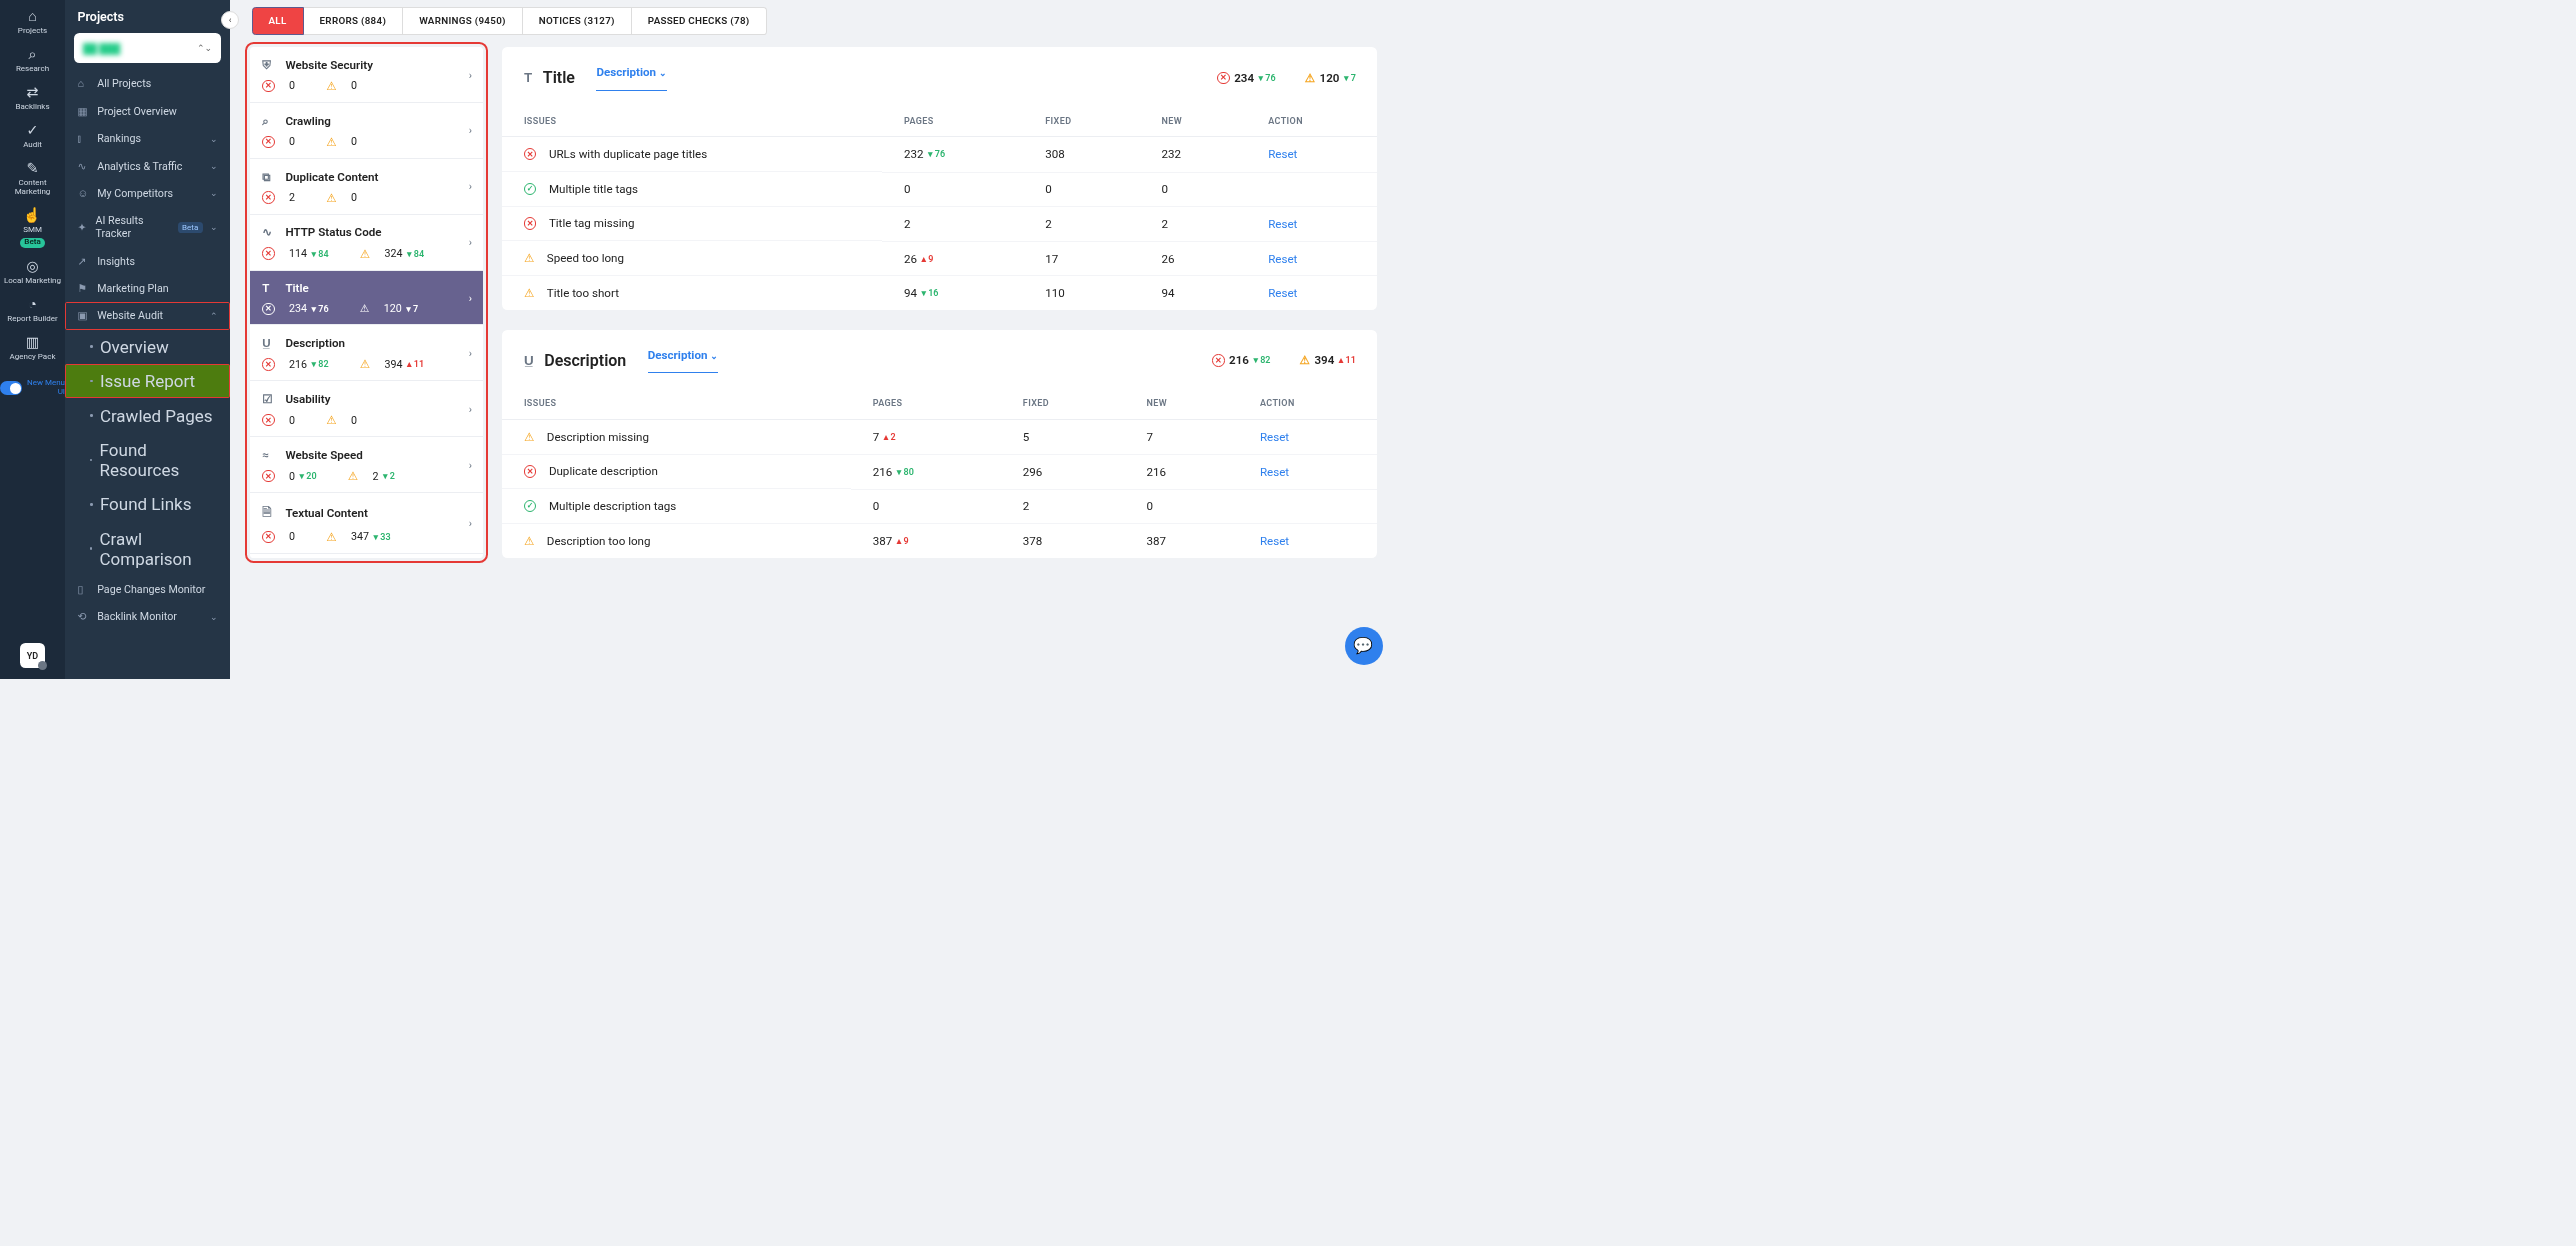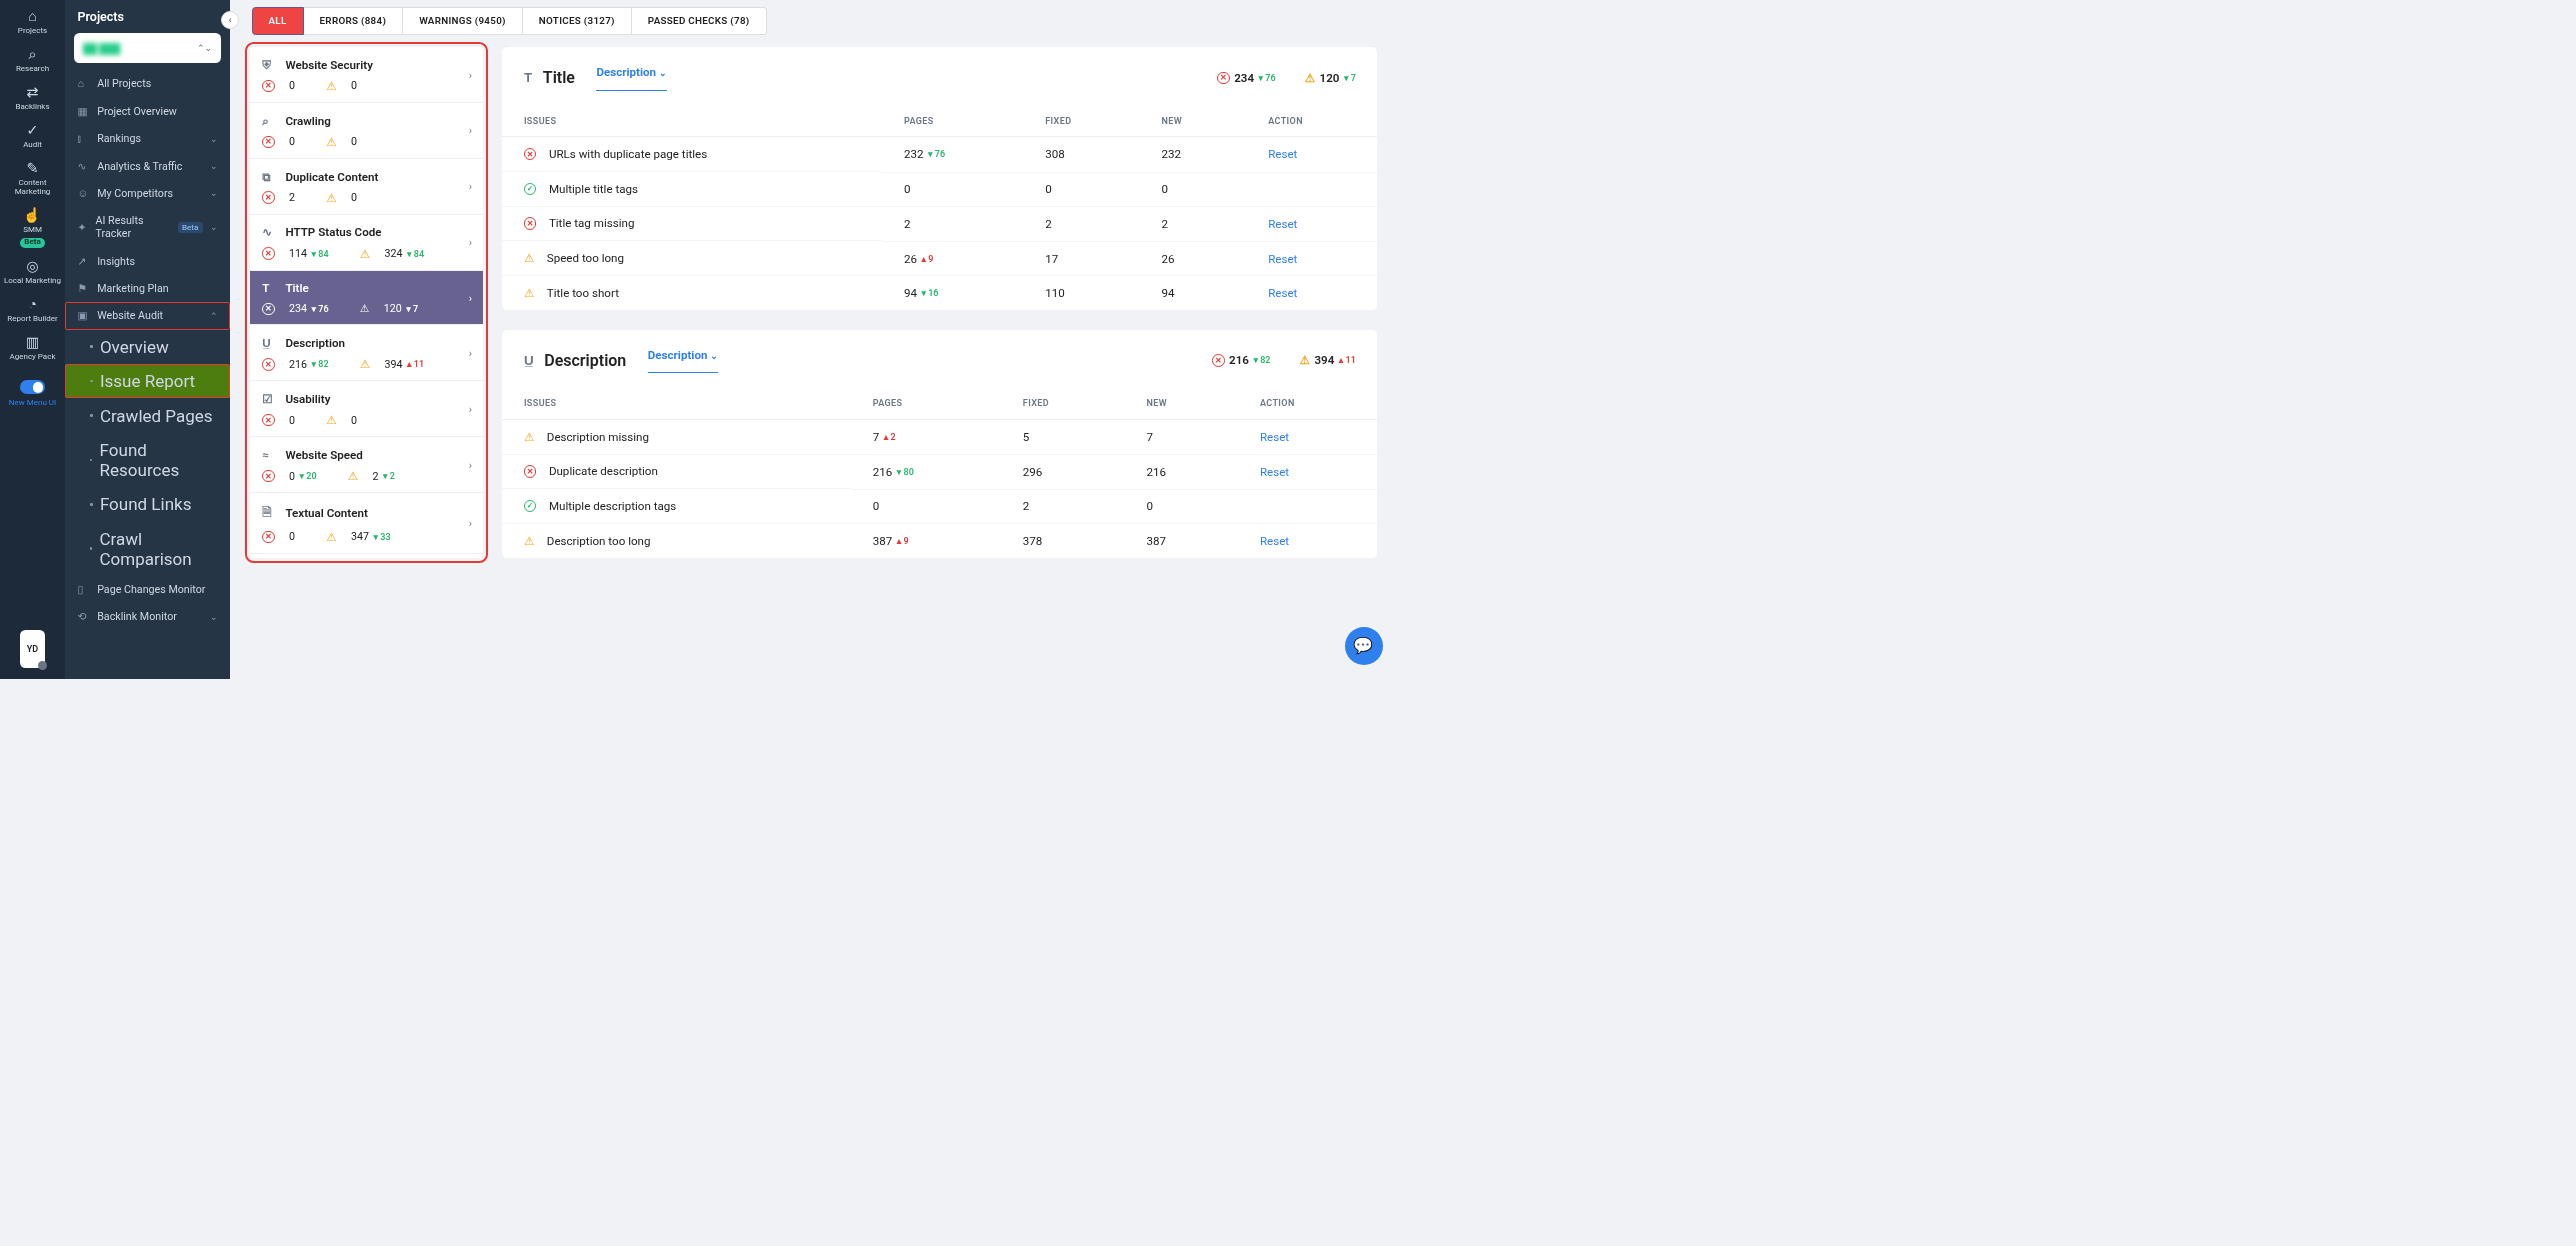--- a/index.html
+++ b/index.html
@@ -6,21 +6,21 @@
 body{background:#f0f2f5;display:flex;height:679px;width:1397px;overflow:hidden;color:#222;font-size:11.6px}
 .rail{width:65px;background:#1c2a3a;display:flex;flex-direction:column;align-items:center;padding-top:3.6px;color:#cfd8e3;font-size:9px}
 .rail-item{display:flex;flex-direction:column;align-items:center;justify-content:center;padding:5.4px 0;width:100%;cursor:pointer;gap:2.7px}
 .rail-item.active{border-radius:5.4px}
 .rail-item .ico{font-size:14.3px;color:#cfd8e3}
 .rail-item span{font-size:8px;text-align:center;line-height:1.1}
 .beta-pill{background:#28c49a;color:#09271f;font-size:8px;border-radius:5.4px;padding:0.9px 4.5px;font-weight:600}
 .toggle{width:25px;height:14.3px;background:#2f80ed;border-radius:7.2px;position:relative;margin-top:5.4px}
 .toggle:after{content:"";position:absolute;right:1.8px;top:1.8px;width:10.7px;height:10.7px;background:#fff;border-radius:50%}
 .newui{font-size:8px;color:#2f80ed;margin-top:3.6px}
-.avatar{width:25px;height:38px;border-radius:5.4px;background:#fff;color:#222;display:flex;align-items:center;justify-content:center;font-size:9px;font-weight:600;margin-top:auto;margin-bottom:10.7px;position:relative}
+.avatar{width:25px;height:25px;border-radius:5.4px;background:#fff;color:#222;display:flex;align-items:center;justify-content:center;font-size:9px;font-weight:600;margin-top:auto;margin-bottom:10.7px;position:relative}
 .avatar:after{content:"";position:absolute;right:-1.8px;bottom:-1.8px;width:9px;height:9px;background:#6b7684;border-radius:50%}
 .sidebar{width:165px;background:#253546;color:#cfd8e3;display:flex;flex-direction:column;position:relative}
 .sidebar h2{color:#fff;font-size:12.5px;font-weight:600;padding:9px 12.5px}
 .proj-select{margin:0 9px 7.2px;height:30px;background:#fff;border-radius:5.4px;display:flex;align-items:center;padding:0 9px;color:#333;justify-content:space-between}
 .proj-select .blur{filter:blur(2.7px);font-size:9.8px;color:#2c8}
 .nav{list-style:none}
 .nav li{padding:7.2px 12.5px;display:flex;align-items:center;gap:7.2px;font-size:10.7px;cursor:pointer;position:relative}
 .nav li .chev{margin-left:auto;font-size:9px;color:#8b9ab0}
 .nav .sub li{padding-left:25px;font-size:17px}
 .nav .sub .bullet{width:2.7px;height:2.7px;background:#8b9ab0;border-radius:50%}
@@ -101,21 +101,21 @@
       <span>Local Marketing</span>
     </div>
     <div class="rail-item">
       <span class="ico">◔</span>
       <span>Report Builder</span>
     </div>
     <div class="rail-item">
       <span class="ico">▥</span>
       <span>Agency Pack</span>
     </div>
-    <div style="margin-top: 7.2px; display: flex; flex-direction: column; align-items: center; text-align: right;">
+    <div style="margin-top: 7.2px; display: flex; flex-direction: row; align-items: center; text-align: right;">
       <div class="toggle"></div>
       <span class="newui">New Menu UI</span>
     </div>
     <div class="avatar">YD</div>
   </div>
 
 <div class="sidebar">
   <div class="collapse-btn">‹</div>
   <h2>Projects</h2>
   <div class="proj-select">

